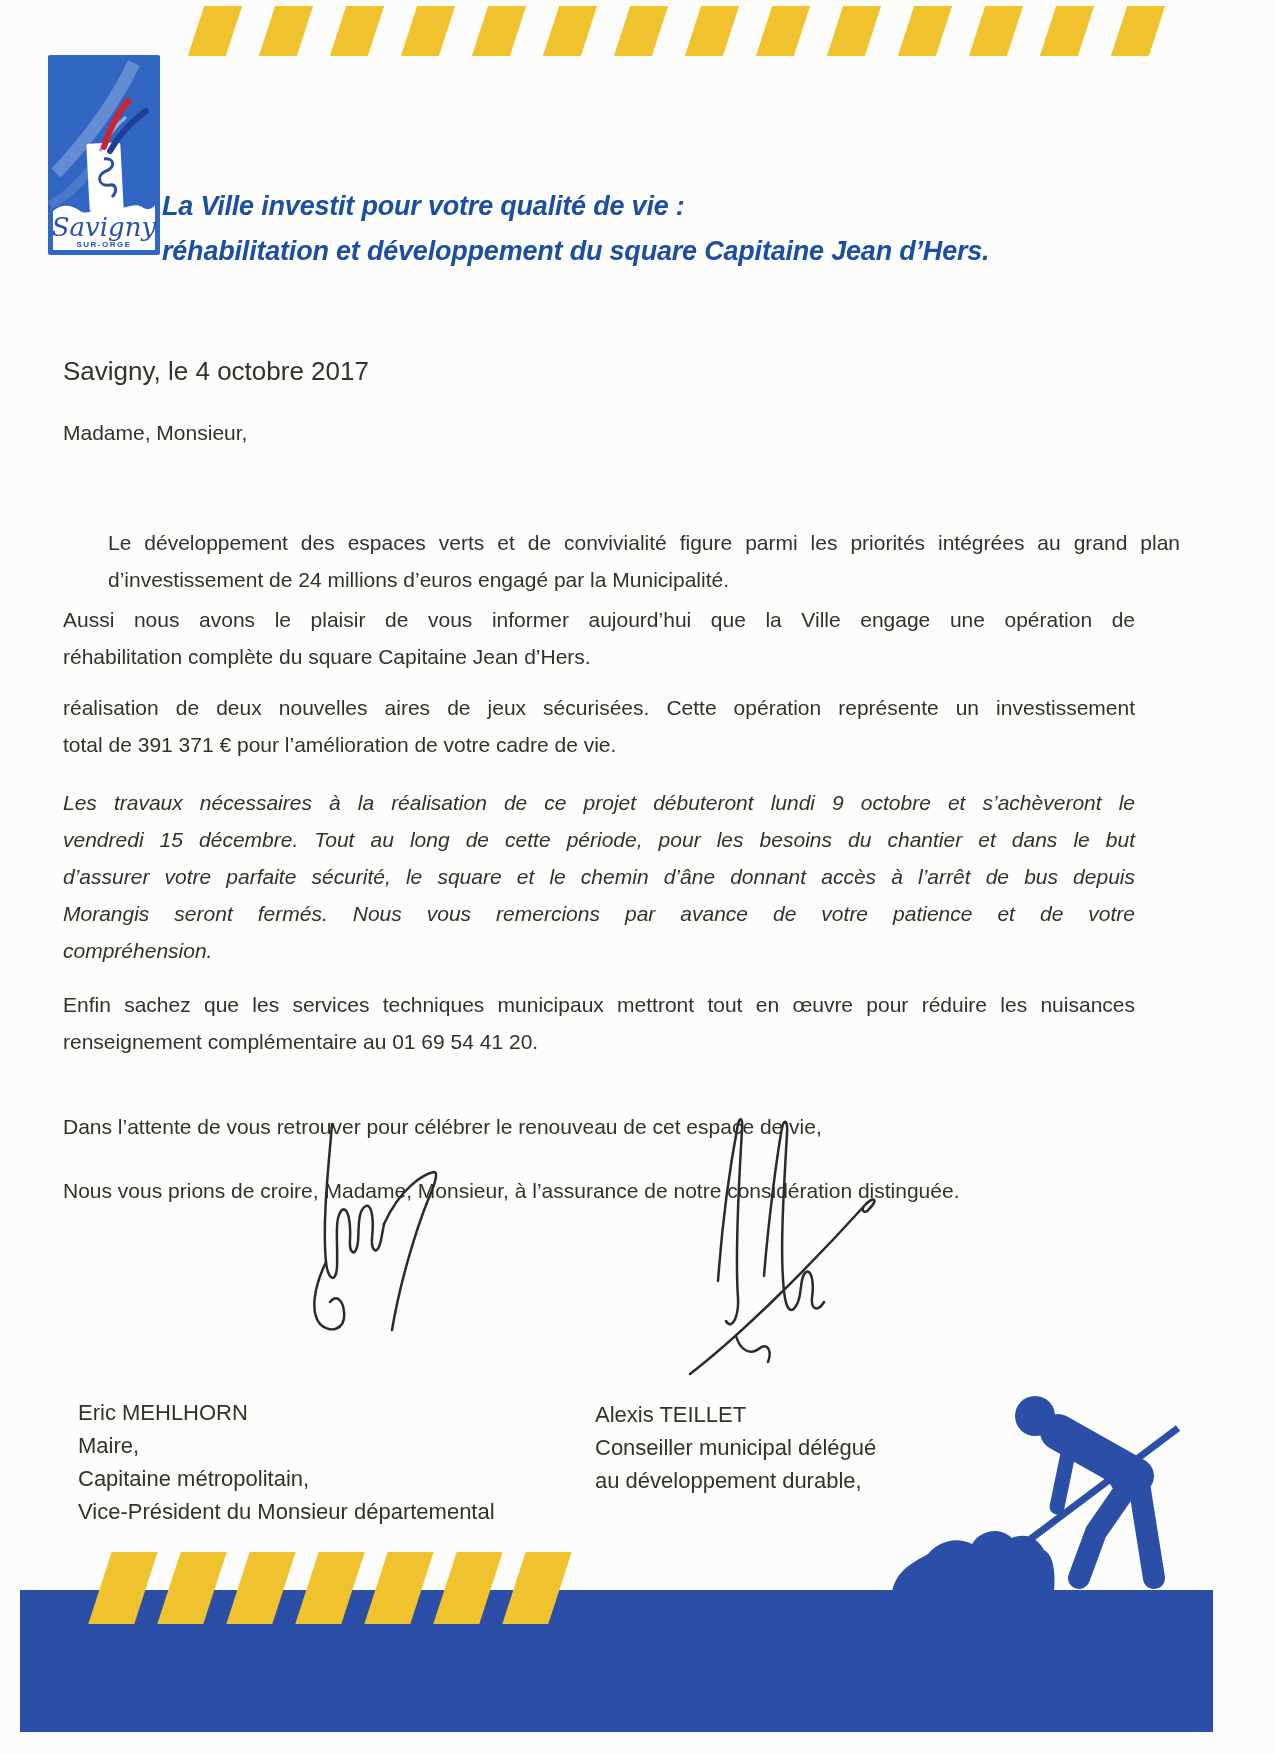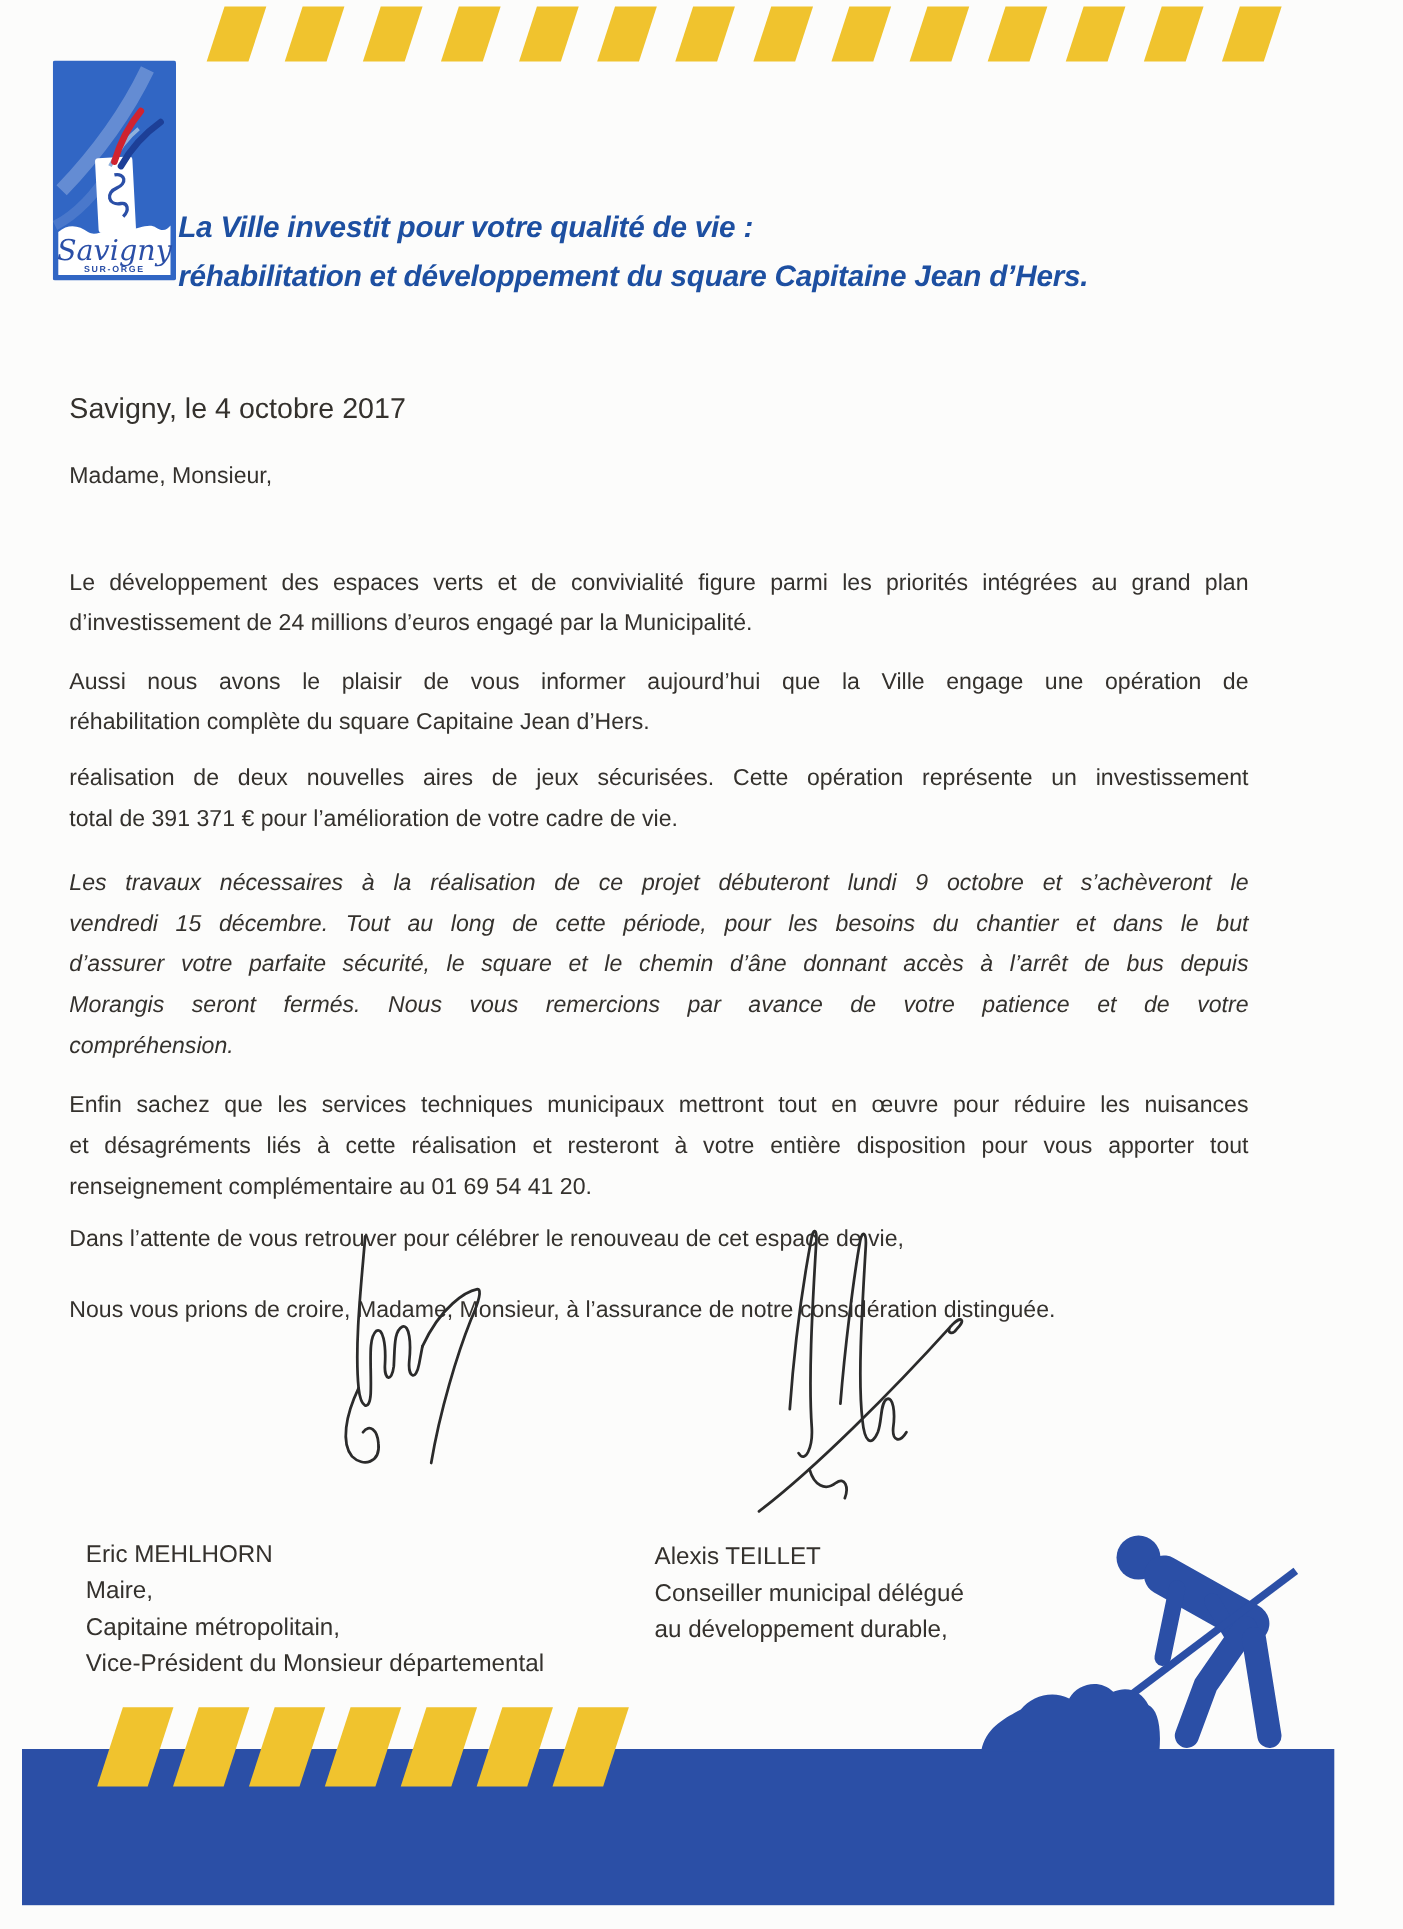--- a/index.html
+++ b/index.html
@@ -32,21 +32,21 @@
     font-style:italic;
   }
   
   .dateline{
     position:absolute;left:63px;top:356px;width:1072px;
     font-size:26px;text-align:left;
   }
   .para{position:absolute;left:63px;width:1072px;font-size:21px;line-height:37px;}
   .para .jl{text-align:justify;text-align-last:justify;}
   .salutation{top:414px;}
-  .p1{top:511px;} .p2{top:601px;} .p3{top:689px;} .p4{top:784px;font-style:italic;}
+  .p1{top:524px;margin-left:45px;} .p2{top:601px;} .p3{top:689px;} .p4{top:784px;font-style:italic;}
   .p5{top:986px;} .p6{top:1108px;} .p7{top:1172px;}
   
   .sig{position:absolute;z-index:2;}
   .sig-eric{left:296px;top:1112px;}
   .sig-alexis{left:680px;top:1106px;}
   .sig-block{position:absolute;font-size:22px;line-height:33px;z-index:3;}
   .sig-block-left{left:78px;top:1396px;}
   .sig-block-right{left:595px;top:1398px;}
   
   .footer-band{position:absolute;left:20px;top:1590px;width:1193px;height:142px;background:var(--band-blue,#2b4fa6);z-index:1;}
@@ -117,21 +117,20 @@
 <div class="para p4">
   <div class="jl">Les travaux nécessaires à la réalisation de ce projet débuteront lundi 9 octobre et s’achèveront le</div>
   <div class="jl">vendredi 15 décembre. Tout au long de cette période, pour les besoins du chantier et dans le but</div>
   <div class="jl">d’assurer votre parfaite sécurité, le square et le chemin d’âne donnant accès à l’arrêt de bus depuis</div>
   <div class="jl">Morangis seront fermés. Nous vous remercions par avance de votre patience et de votre</div>
   <div>compréhension.</div>
 </div>
 
 <div class="para p5">
   <div class="jl">Enfin sachez que les services techniques municipaux mettront tout en œuvre pour réduire les nuisances</div>
-  <div class="jl">et désagréments liés à cette réalisation et resteront à votre entière disposition pour vous apporter tout</div>
   <div>renseignement complémentaire au 01 69 54 41 20.</div>
 </div>
 
 <div class="para p6">
   <div>Dans l’attente de vous retrouver pour célébrer le renouveau de cet espace de vie,</div>
 </div>
 
 <div class="para p7">
   <div>Nous vous prions de croire, Madame, Monsieur, à l’assurance de notre considération distinguée.</div>
 </div>

